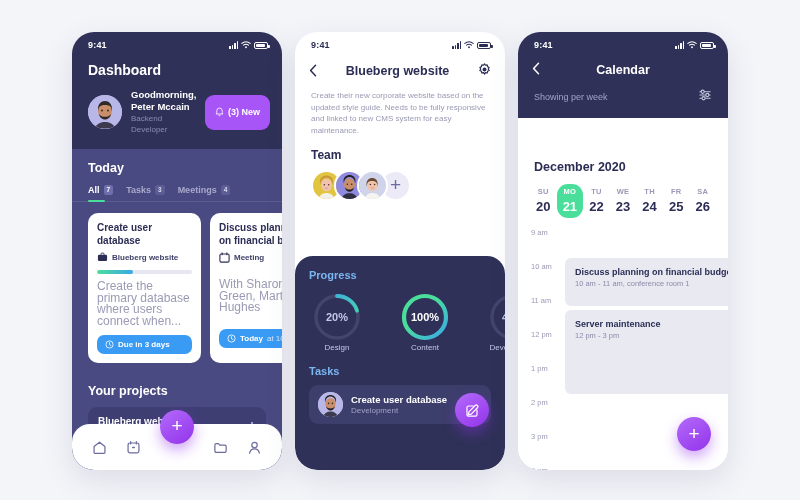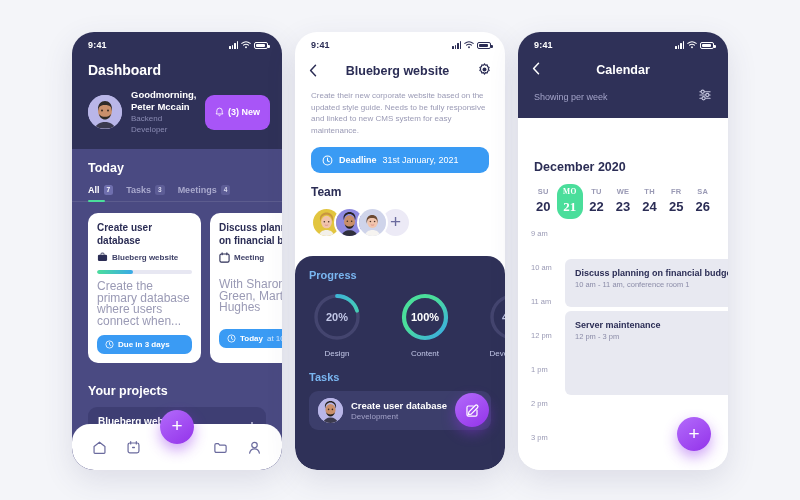--- a/index.html
+++ b/index.html
@@ -123,21 +123,21 @@
 
   .p2-dark { position: absolute; left: 0; right: 0; bottom: 0; top: 224px;
              background: #2f3158; border-radius: 18px 18px 22px 22px; padding: 13px 14px 0; }
   .p2-dark-title { color: #7ab6f0; font-size: 11px; font-weight: bold; }
   .gauges { display: flex; justify-content: space-between; padding: 10px 2px 0; gap: 36px; }
   .gauge { text-align: center; width: 58px; }
   .gauge .ring { width: 52px; height: 52px; position: relative; margin: 0 auto; }
   .gauge .val { position: absolute; inset: 0; display: flex; align-items: center;
                 justify-content: center; font-size: 11px; font-weight: bold; color: #c3c8e8; }
   .gauge.full .val { color: #fff; }
-  .gauge .lbl { font-size: 8px; color: #c3c8e8; margin-top: 6px; }
+  .gauge .lbl { font-size: 8px; color: #c3c8e8; }
   .tasks-head { color: #7ab6f0; font-size: 11px; font-weight: bold; margin-top: 13px; }
   .task-row { background: #3c3e6b; border-radius: 9px; margin-top: 8px; padding: 7px 9px;
               display: flex; align-items: center; gap: 8px; }
   .task-row .av { width: 25px; height: 25px; border-radius: 50%; overflow: hidden;
                   position: relative; flex: 0 0 25px; background: #b9b6e8; }
   .task-row h5 { color: #fff; font-size: 9.5px; font-weight: bold; }
   .task-row p { color: #a3a3c8; font-size: 8px; margin-top: 1px; }
   #fab2 { width: 34px; height: 34px; right: 16px; bottom: 43px; }
 
   
@@ -147,21 +147,21 @@
   .p3-sub { display: flex; align-items: center; justify-content: space-between;
             padding: 11px 16px 0; }
   .p3-sub span { color: #a3a3c8; font-size: 9px; }
   .p3-body { position: absolute; left: 0; right: 0; top: 115px; bottom: 0;
              background: #fff; border-radius: 18px 18px 22px 22px; padding: 13px 0 0; overflow: hidden; }
   .month { font-size: 12.5px; font-weight: bold; color: #2b2d55; padding: 0 16px 10px; }
   .week { display: flex; padding: 0 12px; }
   .day { flex: 1; text-align: center; padding: 3px 0 4px; border-radius: 11px; }
   .day .dn { font-size: 7.5px; color: #9a9ab5; font-weight: bold; letter-spacing: .3px; }
   .day .dd { font-size: 13px; color: #2b2d55; font-weight: bold; margin-top: 3px; }
-  .day.sel { background: #4ade9b; font-family: Liberation Serif, serif; }
+  .day.sel { background: #4ade9b; }
   .day.sel .dn, .day.sel .dd { color: #fff; }
   .timeline { position: relative; margin-top: 10px; height: 262px; }
   .hour { position: absolute; left: 13px; font-size: 7.5px; color: #9a9ab5; }
   .ev { position: absolute; left: 47px; right: 0; background: #e8e9f1; border-radius: 6px 0 0 6px;
         padding: 9px 10px; }
   .ev h5 { font-size: 9px; font-weight: bold; color: #2b2d55; white-space: nowrap; }
   .ev p { font-size: 7.5px; color: #8b8ca8; margin-top: 2px; white-space: nowrap; }
   #fab3 { width: 34px; height: 34px; right: 17px; bottom: 19px; }
 
   .plus { font-size: 19px; font-weight: 300; line-height: 1; margin-top: -2px; }
@@ -362,28 +362,20 @@
       <div>
         <svg width="13" height="13" viewBox="0 0 14 14">
           <circle cx="7" cy="7" r="2.1" fill="#2b2d55"></circle>
           <path d="M7 .8l1 1.6 1.9-.4.4 1.9 1.7.9-1 1.6 1 1.6-1.7.9-.4 1.9-1.9-.4-1 1.6-1-1.6-1.9.4-.4-1.9-1.7-.9 1-1.6-1-1.6 1.7-.9.4-1.9 1.9.4z" fill="none" stroke="#2b2d55" stroke-width="1.25" stroke-linejoin="round"></path>
         </svg>
       </div>
     </div>
 
     <p class="p2-desc">Create their new corporate website based on the updated style guide. Needs to be fully responsive and linked to new CMS system for easy maintenance.</p>
 
-    <div class="deadline">
-      <svg width="11" height="11" viewBox="0 0 12 12">
-        <circle cx="6" cy="6" r="4.8" stroke="#fff" stroke-width="1.1" fill="none"></circle>
-        <path d="M6 3.3v2.9l1.9 1.1" stroke="#fff" stroke-width="1.1" fill="none" stroke-linecap="round"></path>
-      </svg>
-      <b>Deadline</b>
-      <span>31st January, 2021</span>
-    </div>
 
     <div class="p2-sect">Team</div>
     <div class="team">
       <div class="av">
         <svg class="face" viewBox="0 0 31 31">
           <rect width="31" height="31" fill="#e2c53f"></rect>
           <path d="M15.5 24c-4.5 0-8 2.4-9.3 7h18.6c-1.3-4.6-4.8-7-9.3-7z" fill="#f3f0ea"></path>
           <ellipse cx="15.5" cy="15" rx="6.2" ry="7.2" fill="#f0c4ac"></ellipse>
           <path d="M8.8 14.5c0-5 3-7.8 6.7-7.8s6.7 2.8 6.7 7.8c.6-1 .9-2.4.9-3.6 0-4.3-3.4-7-7.6-7s-7.6 2.7-7.6 7c0 1.2.3 2.6.9 3.6z" fill="#c9963f"></path>
           <circle cx="13" cy="14.6" r=".9" fill="#4a3326"></circle>

